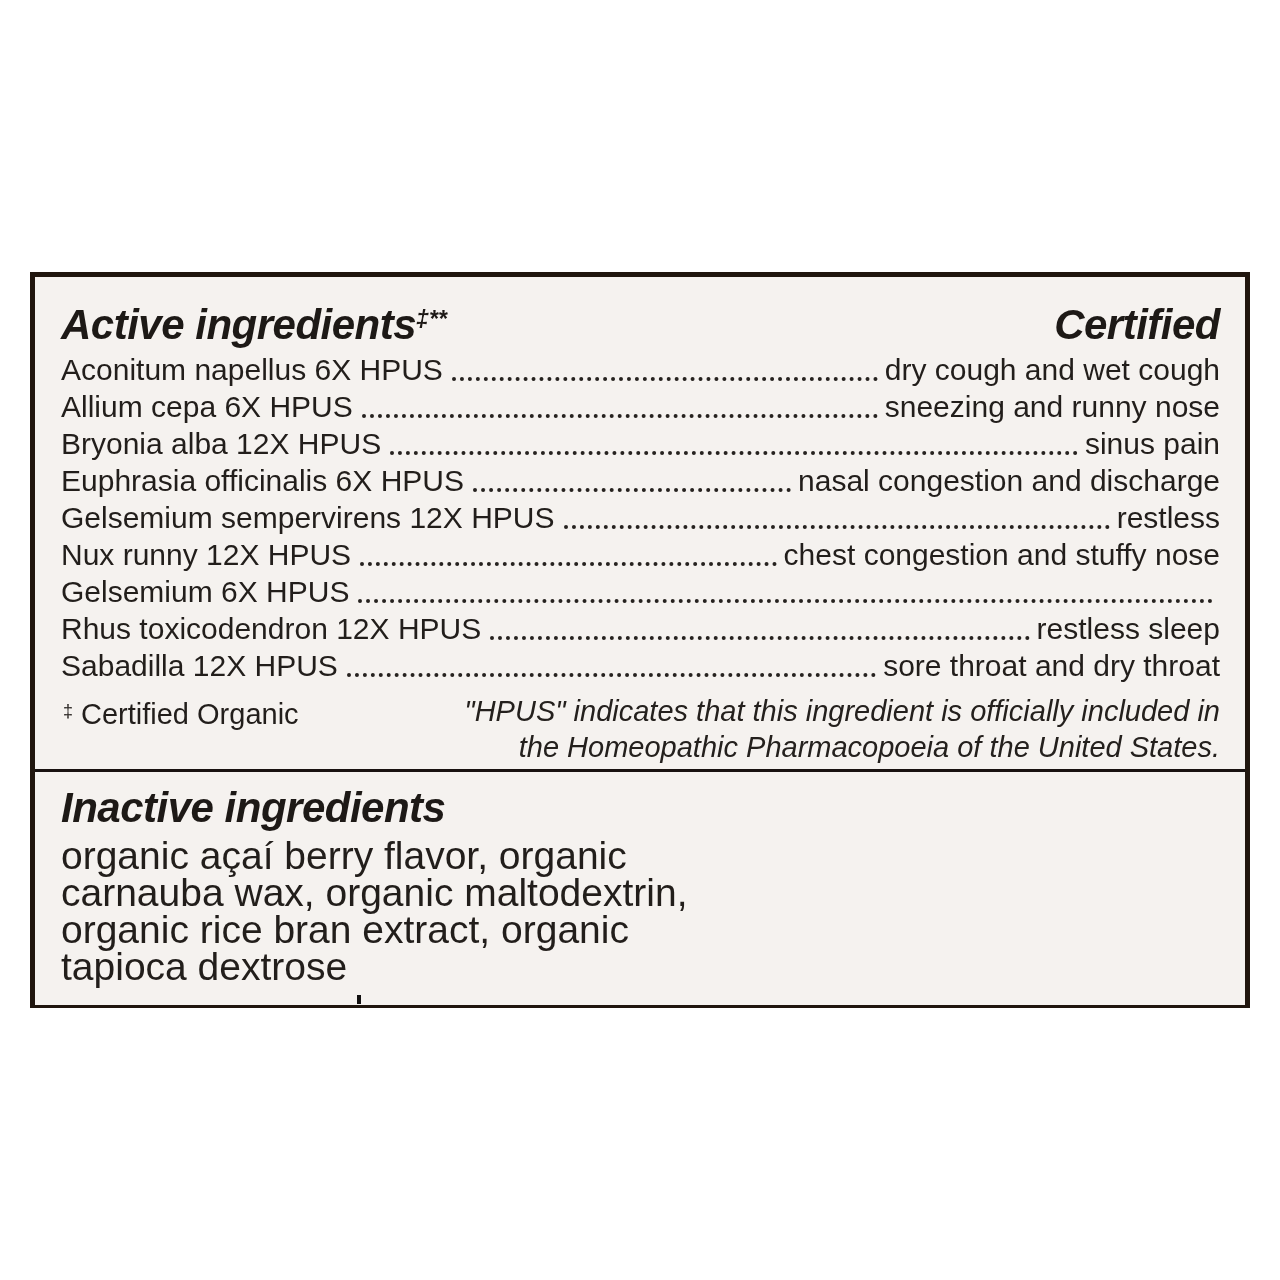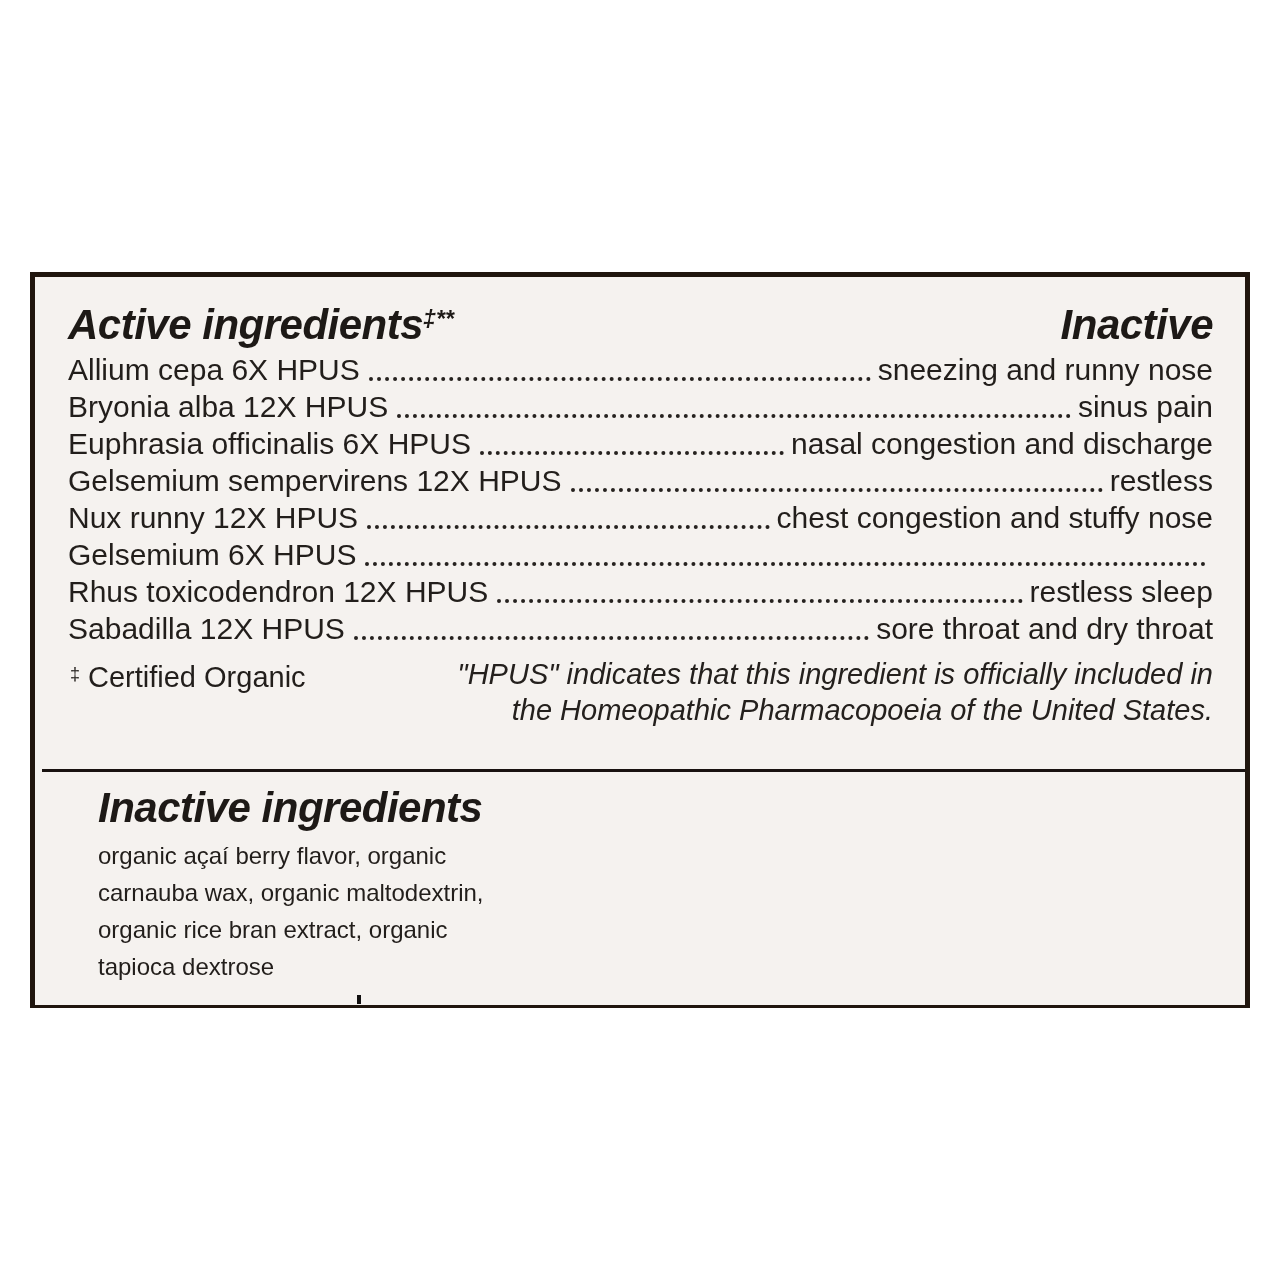--- a/index.html
+++ b/index.html
@@ -24,22 +24,21 @@
     box-sizing: border-box;
     border: 5px solid #20160e;
     border-bottom-width: 3px;
     background: #f5f2ef;
   }
   
   .active-section {
     box-sizing: border-box;
     height: 495px;
     border-bottom: 3px solid #191210;
-    padding: 16px 32px 0 26px;
-    margin-left: 7px;
+    padding: 16px 25px 0 26px;
   }
   .section-header {
     display: flex;
     justify-content: space-between;
     align-items: baseline;
     line-height: 52px;
   }
   .heading {
     margin: 0;
     font-size: 42px;
@@ -90,24 +89,23 @@
     flex: 1 1 auto;
     text-align: right;
     font-style: italic;
     line-height: 36px;
     color: #24201d;
   }
   
   .inactive-section {
     box-sizing: border-box;
     padding: 12px 30px 0 26px;
-    margin-left: 37px;
   }
   .inactive-body {
-    font-size: 24px;
+    font-size: 39px;
     line-height: 37px;
     margin-top: 5px;
   }
   
   .bottom-tick {
     position: absolute;
     left: 322px;
     bottom: 1px;
     width: 4px;
     height: 9px;
@@ -115,23 +113,28 @@
   }
 </style>
 </head>
 <body>
 
 <div class="drug-facts-label">
 
   <section class="active-section">
     <div class="section-header">
       <h1 class="heading"><span>Active ingredients</span><sup>‡**</sup></h1>
-      <h1 class="heading">Inactive</h1>
+      <h1 class="heading">Certified</h1>
     </div>
 
+    <div class="ingredient-row">
+      <span class="ing-name">Aconitum napellus 6X HPUS</span>
+      <span class="leader"></span>
+      <span class="ing-purpose">dry cough and wet cough</span>
+    </div>
     <div class="ingredient-row">
       <span class="ing-name">Allium cepa 6X HPUS</span>
       <span class="leader"></span>
       <span class="ing-purpose">sneezing and runny nose</span>
     </div>
     <div class="ingredient-row">
       <span class="ing-name">Bryonia alba 12X HPUS</span>
       <span class="leader"></span>
       <span class="ing-purpose">sinus pain</span>
     </div>

